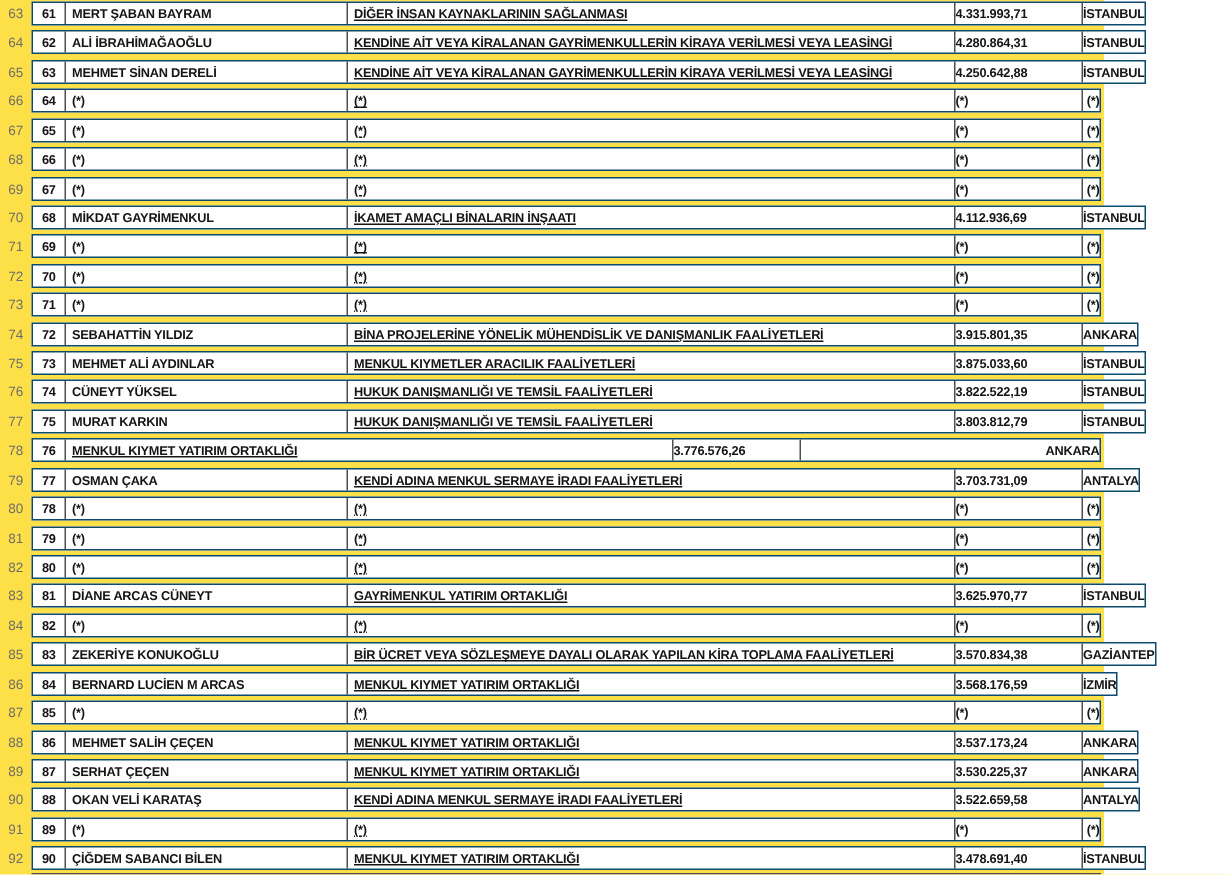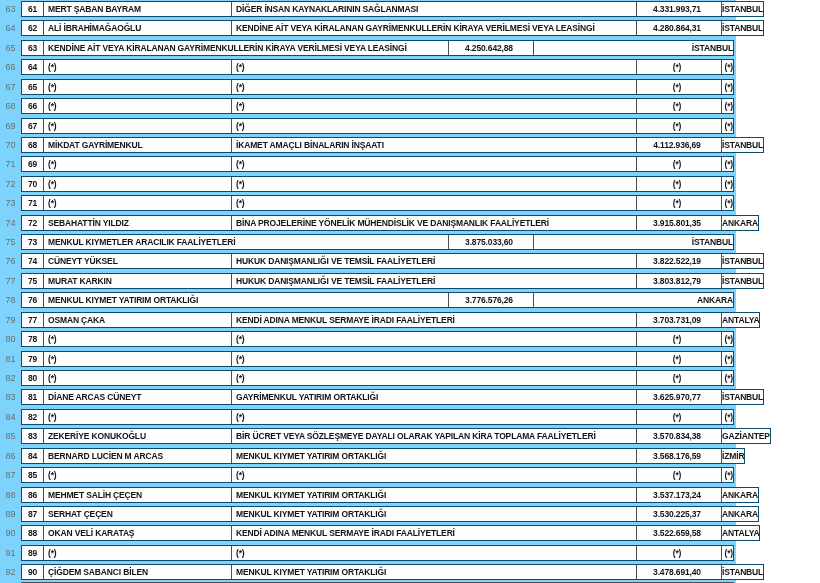--- a/index.html
+++ b/index.html
@@ -8,21 +8,21 @@
     background: #ffffff;
     width: 820px;
     height: 583px;
     overflow: hidden;
     font-family: "Liberation Sans", sans-serif;
   }
   .sheet {
     position: relative;
     width: 736px;
     height: 583px;
-    background: #7dd3fc;
+    background: #fde047;
   }
   .row {
     display: flex;
     height: 19.433px;
     align-items: flex-start;
     box-sizing: border-box;
   }
   .rownum {
     flex: 0 0 21px;
     width: 21px;
@@ -65,25 +65,26 @@
     flex: 0 0 188px;
     width: 188px;
     padding-left: 4px;
     border-right: 1px solid #4f4f4f;
   }
   .c-activity {
     flex: 0 0 405px;
     width: 405px;
     padding-left: 4px;
     border-right: 1px solid #4f4f4f;
+    text-decoration: underline;
   }
   .c-amount {
     flex: 0 0 85px;
     width: 85px;
-    text-align: center;
+    text-align: left;
     padding-right: 4px;
     border-right: 1px solid #4f4f4f;
   }
   .c-city {
     flex: 1 1 auto;
     text-align: right;
   }
   .bottom-sliver {
     position: absolute;
     left: 21px;
@@ -115,20 +116,21 @@
           <div class="cell c-name">ALİ İBRAHİMAĞAOĞLU</div>
           <div class="cell c-activity">KENDİNE AİT VEYA KİRALANAN GAYRİMENKULLERİN KİRAYA VERİLMESİ VEYA LEASİNGİ</div>
           <div class="cell c-amount">4.280.864,31</div>
           <div class="cell c-city">İSTANBUL</div>
         </div>
       </div>
       <div class="row">
         <div class="rownum">65</div>
         <div class="rowbox">
           <div class="cell c-rank">63</div>
+          <div class="cell c-name">MEHMET SİNAN DERELİ</div>
           <div class="cell c-activity">KENDİNE AİT VEYA KİRALANAN GAYRİMENKULLERİN KİRAYA VERİLMESİ VEYA LEASİNGİ</div>
           <div class="cell c-amount">4.250.642,88</div>
           <div class="cell c-city">İSTANBUL</div>
         </div>
       </div>
       <div class="row">
         <div class="rownum">66</div>
         <div class="rowbox">
           <div class="cell c-rank">64</div>
           <div class="cell c-name">(*)</div>
@@ -214,20 +216,21 @@
           <div class="cell c-name">SEBAHATTİN YILDIZ</div>
           <div class="cell c-activity">BİNA PROJELERİNE YÖNELİK MÜHENDİSLİK VE DANIŞMANLIK FAALİYETLERİ</div>
           <div class="cell c-amount">3.915.801,35</div>
           <div class="cell c-city">ANKARA</div>
         </div>
       </div>
       <div class="row">
         <div class="rownum">75</div>
         <div class="rowbox">
           <div class="cell c-rank">73</div>
+          <div class="cell c-name">MEHMET ALİ AYDINLAR</div>
           <div class="cell c-activity">MENKUL KIYMETLER ARACILIK FAALİYETLERİ</div>
           <div class="cell c-amount">3.875.033,60</div>
           <div class="cell c-city">İSTANBUL</div>
         </div>
       </div>
       <div class="row">
         <div class="rownum">76</div>
         <div class="rowbox">
           <div class="cell c-rank">74</div>
           <div class="cell c-name">CÜNEYT YÜKSEL</div>

